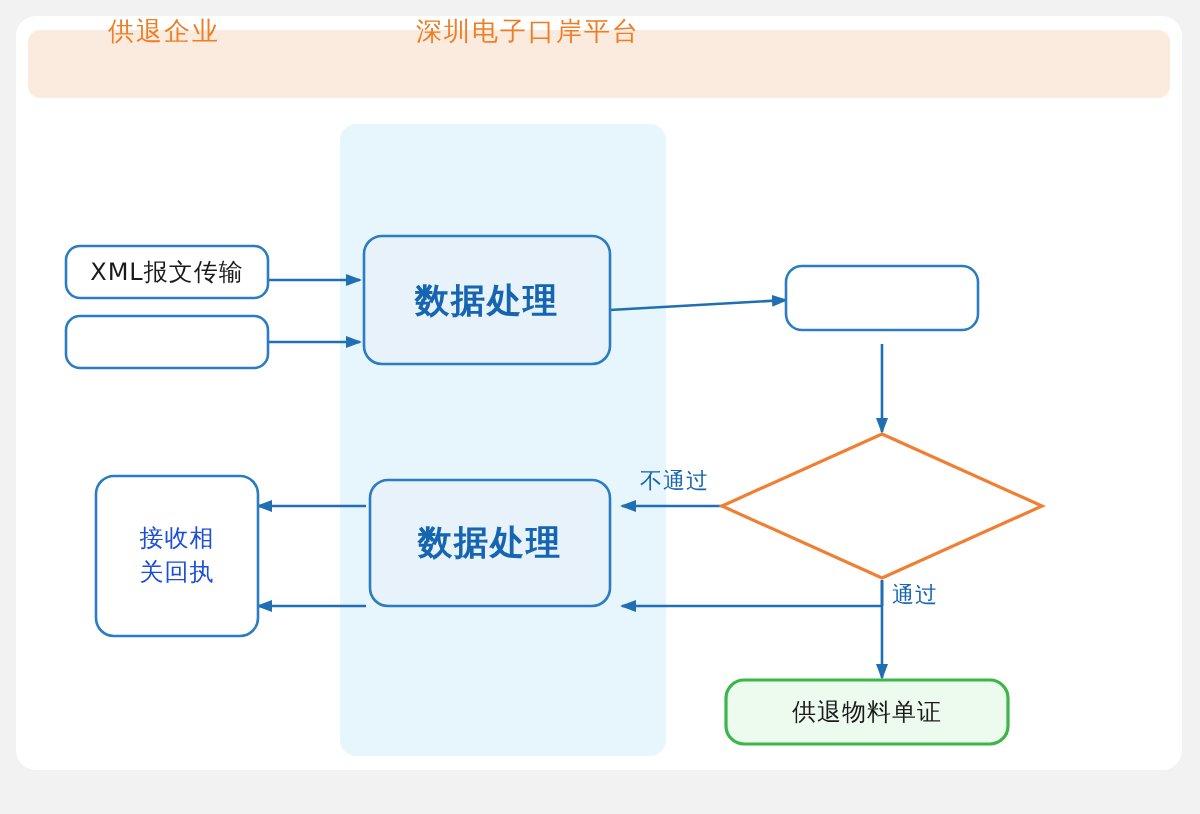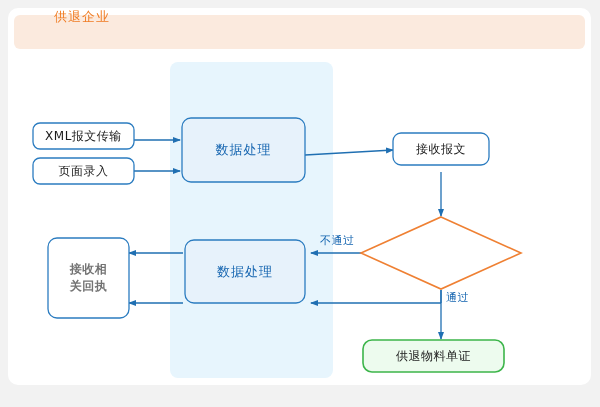--- a/index.html
+++ b/index.html
@@ -56,40 +56,41 @@
   .node-text{
     position:absolute;
     display:flex;
     align-items:center;
     justify-content:center;
     text-align:right;
     white-space:pre-line;
     pointer-events:none;
   }
   .t-plain{font-size:12px;color:#1a1a1a;letter-spacing:0.5px;}
-  .t-blue-bold{font-size:13px;color:#1565b0;font-weight:normal;letter-spacing:1px;}
-  .t-blue{font-size:12px;color:#737373;letter-spacing:0.5px;line-height:17px;font-weight:bold;}
+  .t-blue-bold{font-size:17px;color:#1565b0;font-weight:bold;letter-spacing:1px;}
+  .t-blue{font-size:12px;color:#1d4ed8;letter-spacing:0.5px;line-height:17px;}
   .t-dark{font-size:11px;color:#333333;letter-spacing:0.5px;}
   .edge-label{
     position:absolute;
     font-size:11px;
     color:#1565b0;
     white-space:nowrap;
     letter-spacing:0.5px;
   }
 </style>
 </head>
 <body>
 
 <div id="canvas">
 
   <div id="panel"></div>
 
   <div id="lane-header"></div>
   <div class="lane-title" id="lane-0">供退企业</div>
+  <div class="lane-title" id="lane-1">深圳电子口岸平台</div>
 
   <div id="mid-band"></div>
 
   <svg id="flow" viewBox="0 0 600 407">
     <defs>
       <marker id="arrow-blue" markerWidth="8" markerHeight="8" refX="7" refY="3" orient="auto" markerUnits="userSpaceOnUse">
         <path d="M0,0 L8,3 L0,6 z" fill="#1f6fb2"></path>
       </marker>
     </defs>
 
@@ -120,25 +121,23 @@
 
     <rect x="363" y="340" width="141" height="32" rx="9" ry="9" fill="#edfbee" stroke="#3cb54a" stroke-width="1.6"></rect>
 
     <rect x="185" y="240" width="120" height="63" rx="9" ry="9" fill="#e7f2fb" stroke="#2b7cc0" stroke-width="1.3"></rect>
 
     <rect x="48" y="238" width="81" height="80" rx="9" ry="9" fill="#ffffff" stroke="#2b7cc0" stroke-width="1.3"></rect>
   </svg>
 
   <div class="node-text t-plain" style="left:33px;top:123px;width:101px;height:26px;">XML报文传输</div>
 
-  <div class="node-text t-plain" style="left:33px;top:158px;width:101px;height:26px;">页面录入</div>
 
   <div class="node-text t-blue-bold" style="left:182px;top:118px;width:123px;height:64px;">数据处理</div>
 
-  <div class="node-text t-plain" style="left:393px;top:133px;width:96px;height:32px;">接收报文</div>
 
 
   <div class="node-text t-plain" style="left:363px;top:340px;width:141px;height:32px;">供退物料单证</div>
 
   <div class="node-text t-blue-bold" style="left:185px;top:240px;width:120px;height:63px;">数据处理</div>
 
   <div class="node-text t-blue" style="left:48px;top:238px;width:81px;height:80px;">接收相
 关回执</div>
 
   <div class="edge-label" style="left:320px;top:233px;">不通过</div>

